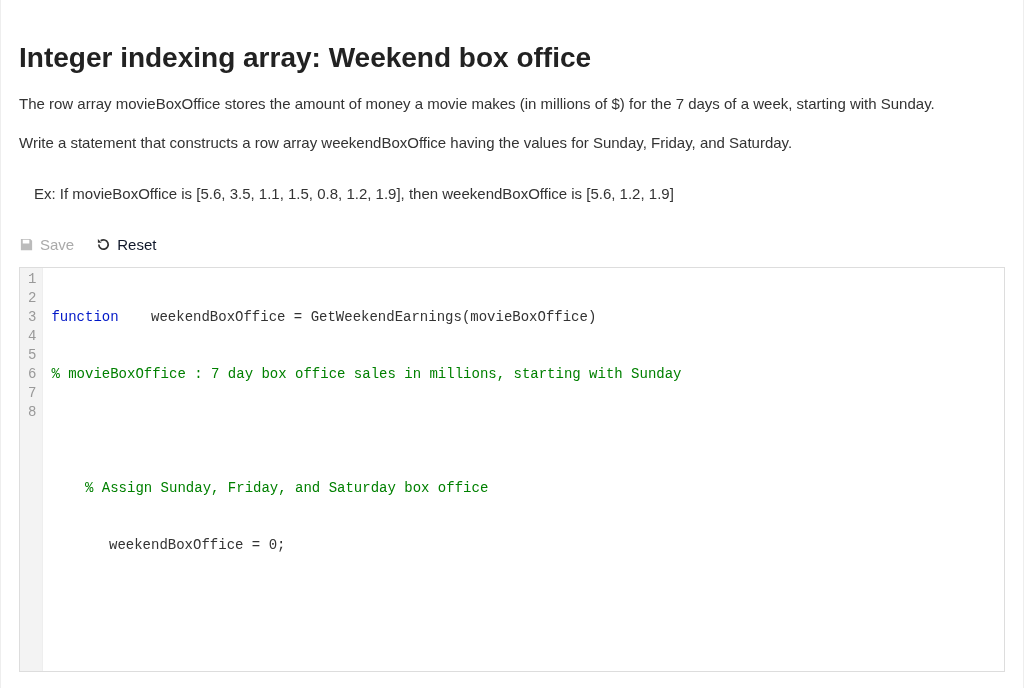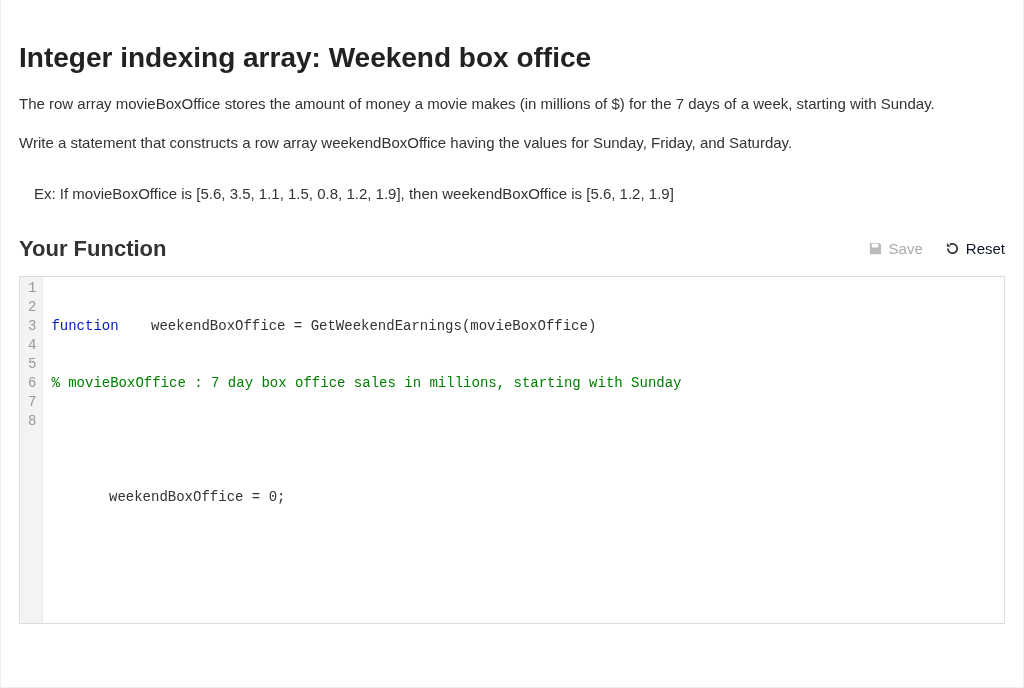--- a/index.html
+++ b/index.html
@@ -97,21 +97,20 @@
 <div class="page">
 
   <h1 class="title">Integer indexing array: Weekend box office</h1>
 
   <p class="desc">The row array movieBoxOffice stores the amount of money a movie makes (in millions of $) for the 7 days of a week, starting with Sunday.</p>
   <p class="desc">Write a statement that constructs a row array weekendBoxOffice having the values for Sunday, Friday, and Saturday.</p>
 
   <p class="example">Ex: If movieBoxOffice is [5.6, 3.5, 1.1, 1.5, 0.8, 1.2, 1.9], then weekendBoxOffice is [5.6, 1.2, 1.9]</p>
 
   <div class="section-header">
-    <h2 class="section-title">Your Function</h2>
     <div class="toolbar">
 
       <span class="tb-btn disabled">
         <svg width="15" height="15" viewBox="0 0 16 16">
           <path fill="#bbb" d="M2 2h10l2 2v10H2V2zm2 1v4h7V3H4zm1 7h6v3H5v-3z"></path>
         </svg>
         <span>Save</span>
       </span>
 
       <span class="tb-btn">
@@ -134,19 +133,20 @@
         <div>4</div>
         <div>5</div>
         <div>6</div>
         <div>7</div>
         <div>8</div>
     </div>
     <div class="code">
       <div><span class="kw">function</span><span class="nm"> weekendBoxOffice = GetWeekendEarnings(movieBoxOffice)</span></div>
       <div><span class="cm">% movieBoxOffice : 7 day box office sales in millions, starting with Sunday</span></div>
       <div><span></span></div>
+      <div><span class="cm">    % Assign Sunday, Friday, and Saturday box office</span></div>
       <div><span class="nm">    weekendBoxOffice = 0;</span></div>
       <div><span></span></div>
       
     </div>
   </div>
 
 </div>
 
 </body></html>

